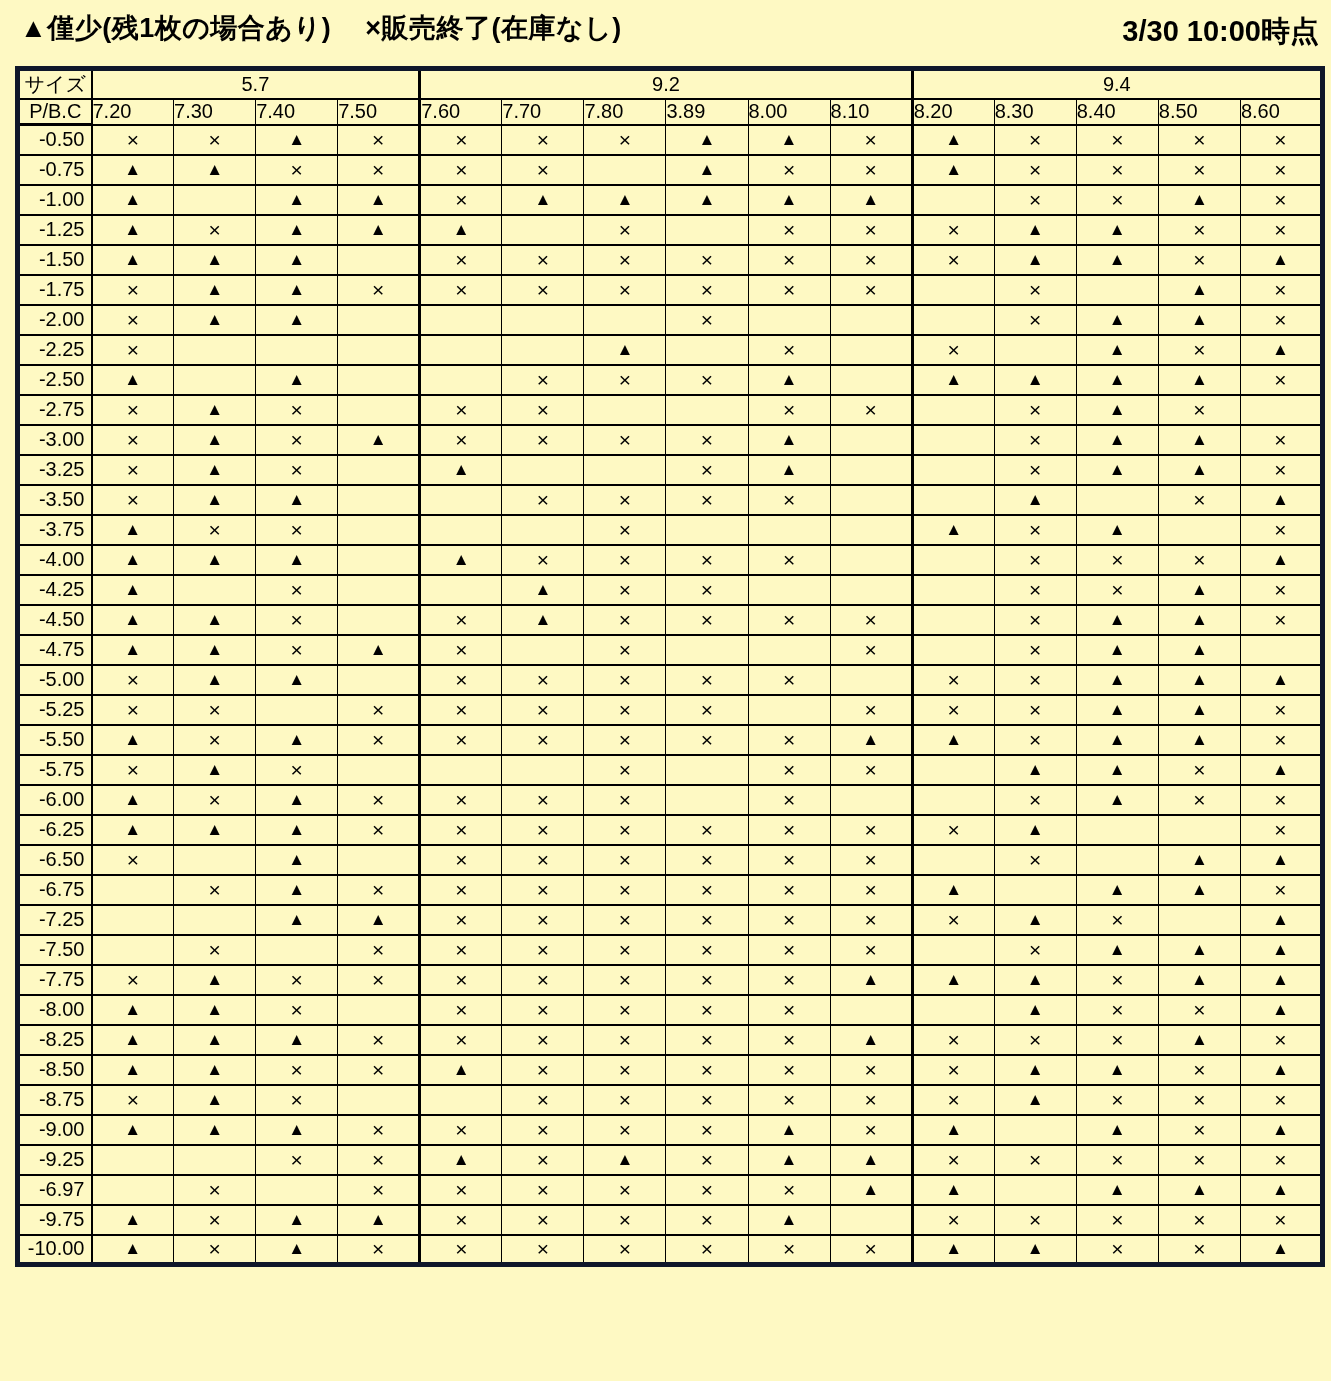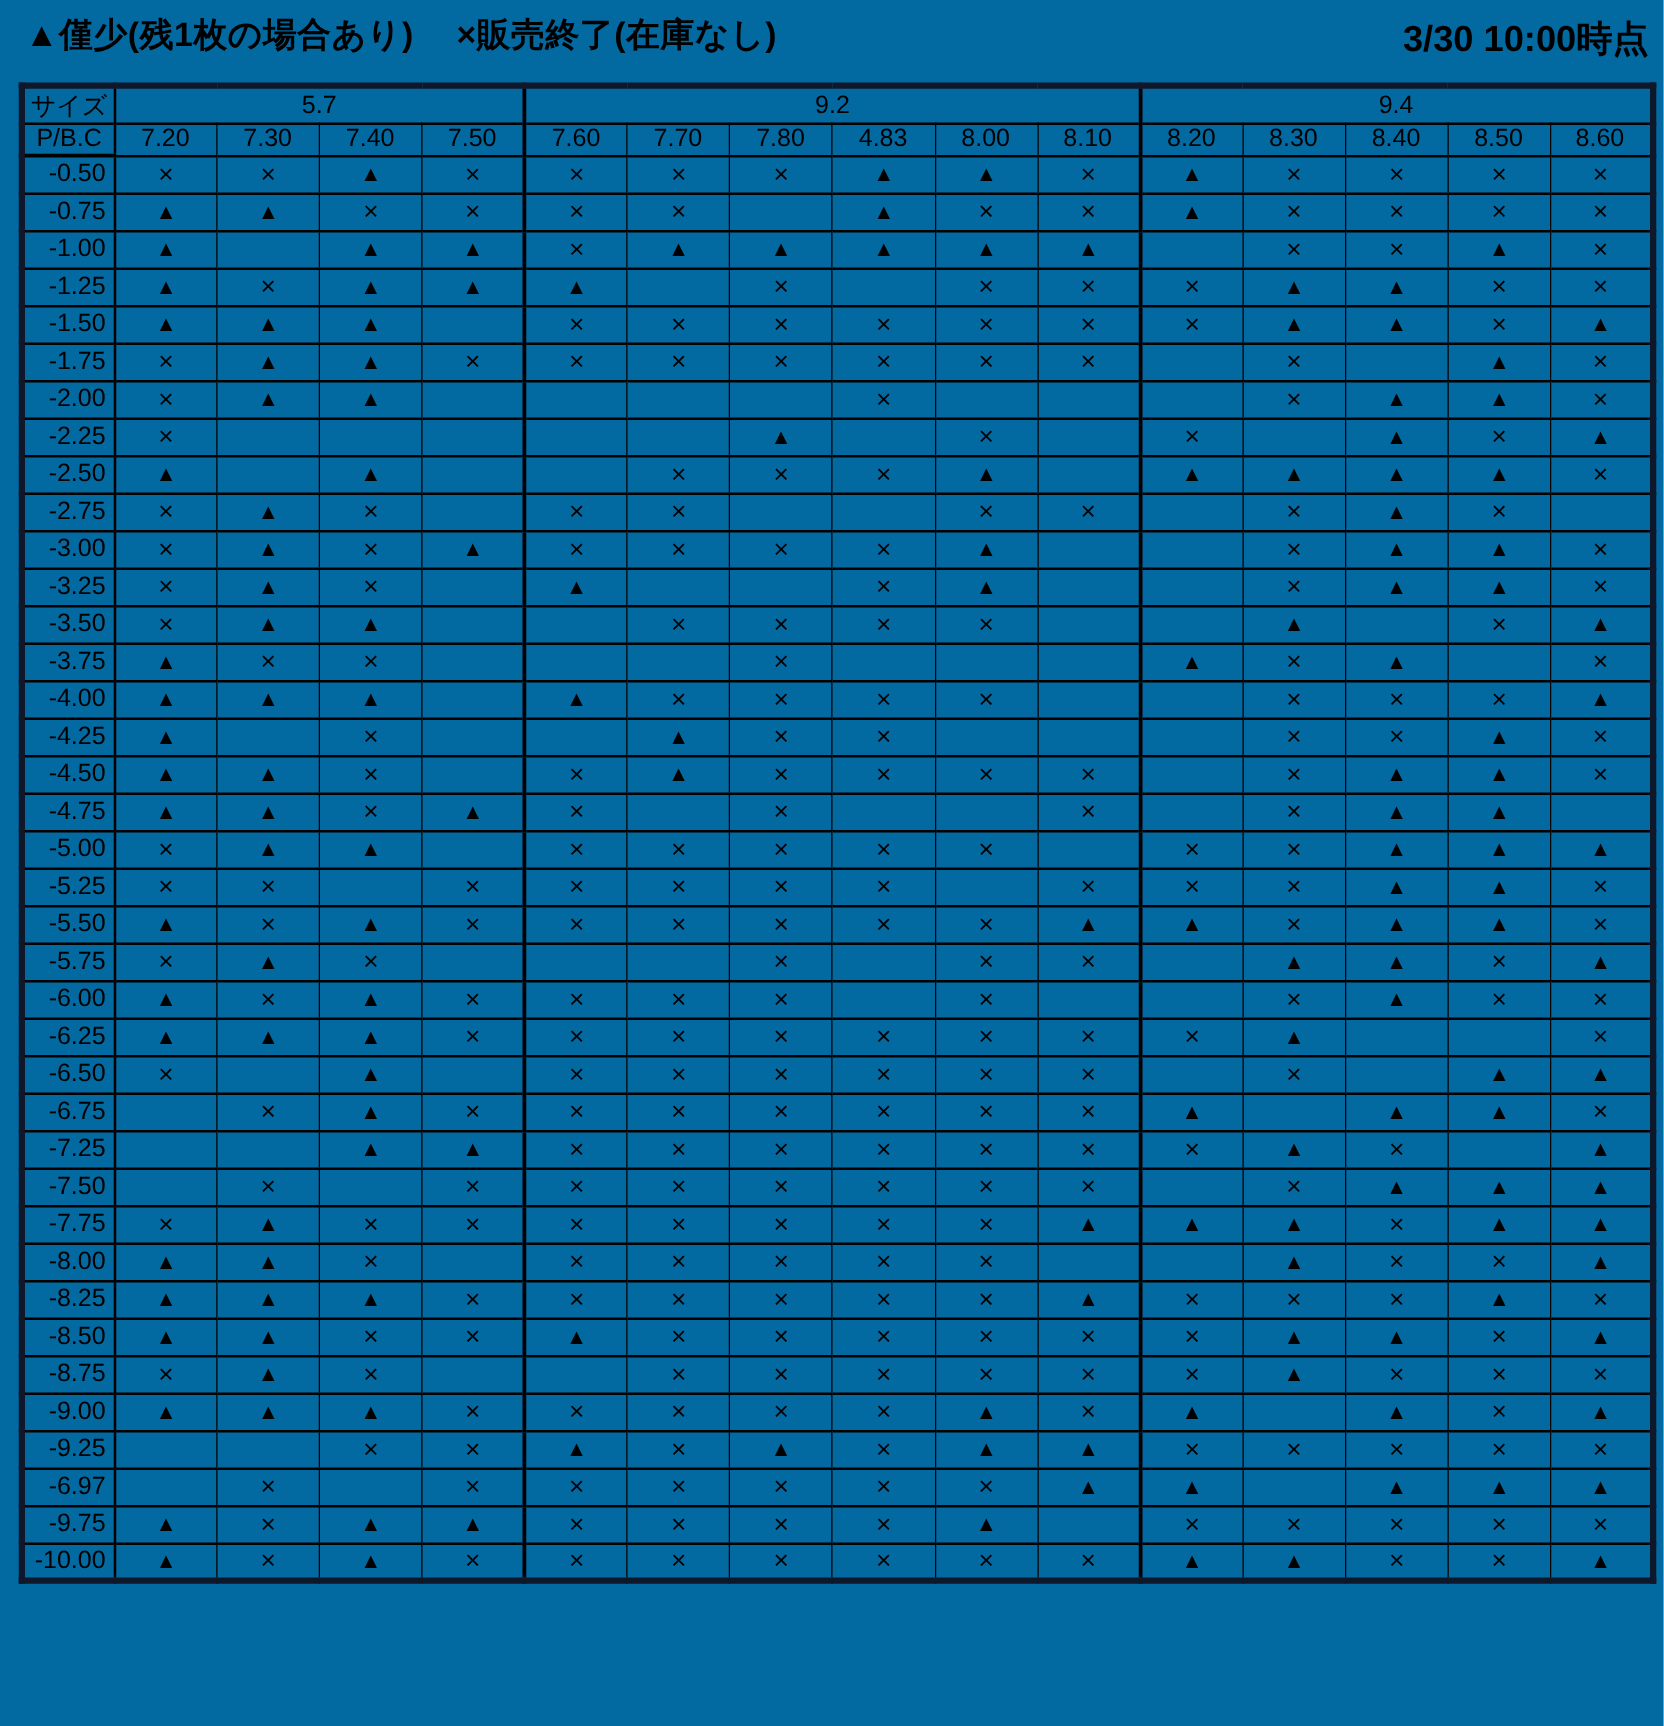--- a/index.html
+++ b/index.html
@@ -1,20 +1,20 @@
 <!DOCTYPE html>
 <html><head>
 <meta charset="utf-8">
 <style>
   * { box-sizing: border-box; margin: 0; padding: 0; }
   html, body { background: #ffffff; }
   .page {
     width: 1331px;
     height: 1381px;
-    background: #0369a1;
+    background: #fef9c3;
     color: #000000;
     font-family: "Liberation Sans", "DejaVu Sans", sans-serif;
     overflow: hidden;
   }
   .topbar {
     display: flex;
     justify-content: space-between;
     align-items: flex-start;
     padding: 10px 12px 6px 20px;
     height: 66px;
@@ -51,21 +51,21 @@
     font-weight: normal;
     overflow: hidden;
     white-space: nowrap;
   }
   .grid thead tr.size-row th { height: 25px; font-size: 20px; }
   .grid thead tr.bc-row th { height: 23px; font-size: 20px; }
   .grid tbody th, .grid tbody td { height: 30px; }
   th.corner { font-size: 19px; text-align: center; }
   th.corner-size { border-bottom-width: 1px; }
   .grid .num {
-    text-align: center;
+    text-align: left;
     padding-right: 1px;
   }
   .grid tbody th.rowlabel {
     font-size: 20px;
     text-align: right;
     padding-right: 6px;
   }
   
   .grid .gs { border-left-width: 3px; }
   .grid th.corner, .grid tbody th.rowlabel { border-right-width: 2px; }
@@ -112,21 +112,21 @@
         </tr>
         <tr class="bc-row">
           <th class="corner">P/B.C</th>
           <th class="num">7.20</th>
           <th class="num">7.30</th>
           <th class="num">7.40</th>
           <th class="num">7.50</th>
           <th class="num gs">7.60</th>
           <th class="num">7.70</th>
           <th class="num">7.80</th>
-          <th class="num">4.83</th>
+          <th class="num">3.89</th>
           <th class="num">8.00</th>
           <th class="num">8.10</th>
           <th class="num gs">8.20</th>
           <th class="num">8.30</th>
           <th class="num">8.40</th>
           <th class="num">8.50</th>
           <th class="num">8.60</th>
         </tr>
       </thead>
     <tbody id="grid-body">

